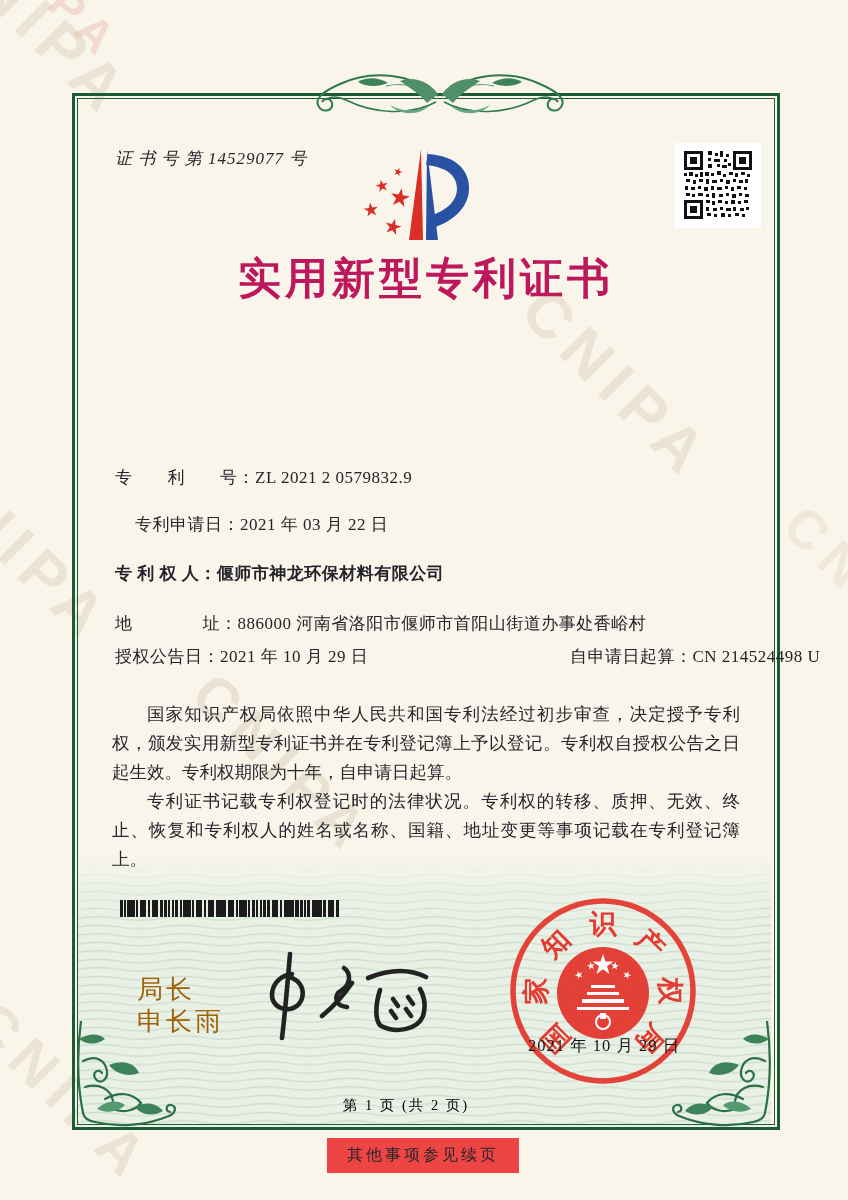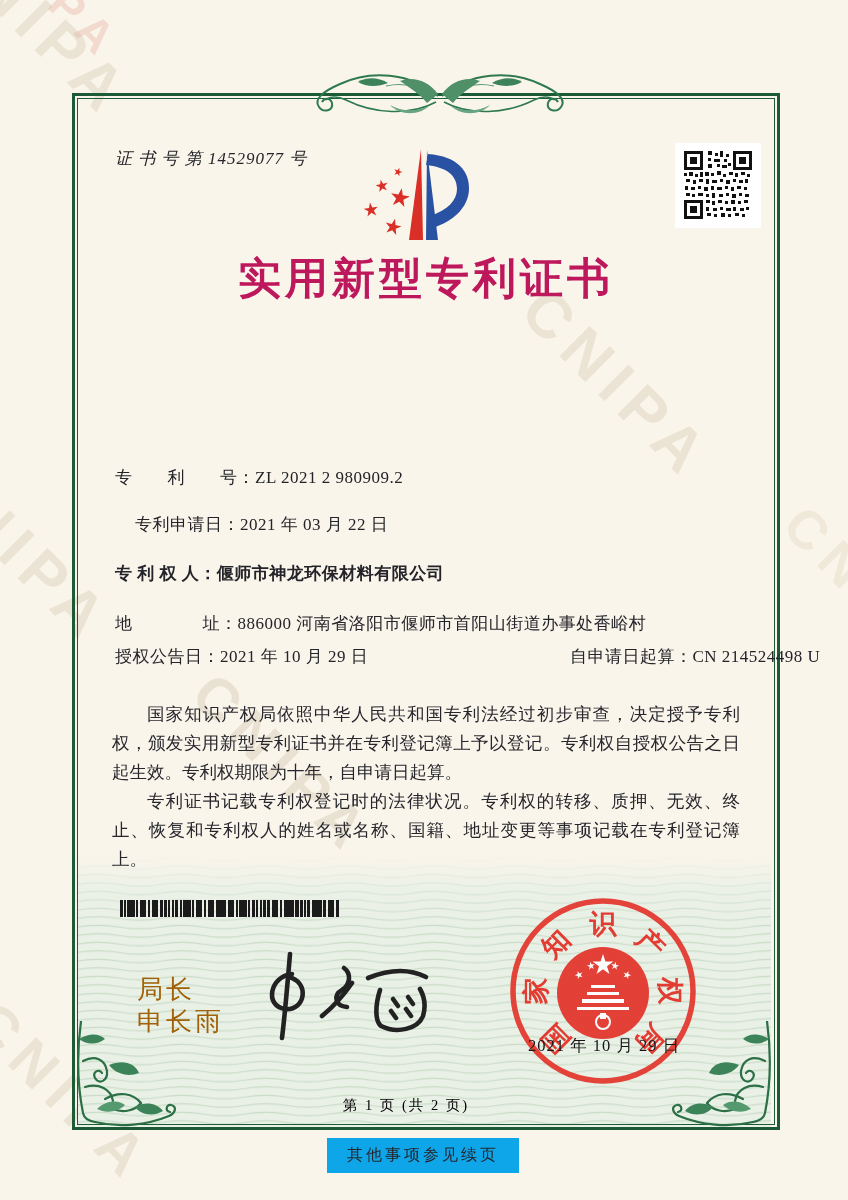--- a/index.html
+++ b/index.html
@@ -41,21 +41,21 @@
        repeating-linear-gradient(90deg,rgba(0,0,0,0) 0 9px,#1b1b1b 9px 12px,rgba(0,0,0,0) 12px 23px);}
 
   .signer{position:absolute;left:125px;font-family:"Liberation Sans","DejaVu Sans",sans-serif;
      font-size:26px;color:#a16207;letter-spacing:3px;margin-left:12px;}
 
   .qr-box{position:absolute;left:675px;top:143px;width:86px;height:85px;background:#fff;}
   .qr-box svg{position:absolute;left:9px;top:8px;}
 
   .seal-date{position:absolute;left:528px;top:1035px;font-size:16.5px;color:#151515;letter-spacing:1px;z-index:6;}
   .page-num{position:absolute;left:300px;top:1096px;width:212px;text-align:center;font-size:14.5px;color:#000000;letter-spacing:2px;z-index:6;}
-  .footer-note{position:absolute;left:327px;top:1138px;background:#0ea5e9;padding:7px 20px;
+  .footer-note{position:absolute;left:327px;top:1138px;background:#ef4444;padding:7px 20px;
      font-size:16px;color:#26262c;letter-spacing:3px;z-index:3;}
   .logo{position:absolute;left:364px;top:147px;}
   .seal{position:absolute;left:505px;top:893px;z-index:5;}
   .sig{position:absolute;left:252px;top:948px;z-index:4;}
   .ornament{position:absolute;z-index:2;}
 </style>
 </head>
 <body>
 
 <div id="page">
@@ -239,21 +239,21 @@
           <rect x="44" y="63" width="3" height="3"></rect>
         <rect x="51" y="62" width="4" height="3"></rect>
           <rect x="58" y="63" width="3" height="3"></rect>
       </g>
     </svg>
   </div>
 
   <div class="page-title">实用新型专利证书</div>
 
   <div class="field" style="top:466px;">
-    <span class="lbl">专　　利　　号：</span><span class="val">ZL 2021 2 980909.2</span>
+    <span class="lbl">专　　利　　号：</span><span class="val">ZL 2021 2 0579832.9</span>
   </div>
   <div class="field" style="top:513px;margin-left:20px;">
     <span class="lbl">专利申请日：</span><span class="val">2021 年 03 月 22 日</span>
   </div>
   <div class="field" style="top:562px;font-weight:bold;">
     <span class="lbl">专 利 权 人：</span><span class="val">偃师市神龙环保材料有限公司</span>
   </div>
   <div class="field" style="top:612px;">
     <span class="lbl">地　　　　址：</span><span class="val">886000 河南省洛阳市偃师市首阳山街道办事处香峪村</span>
   </div>

